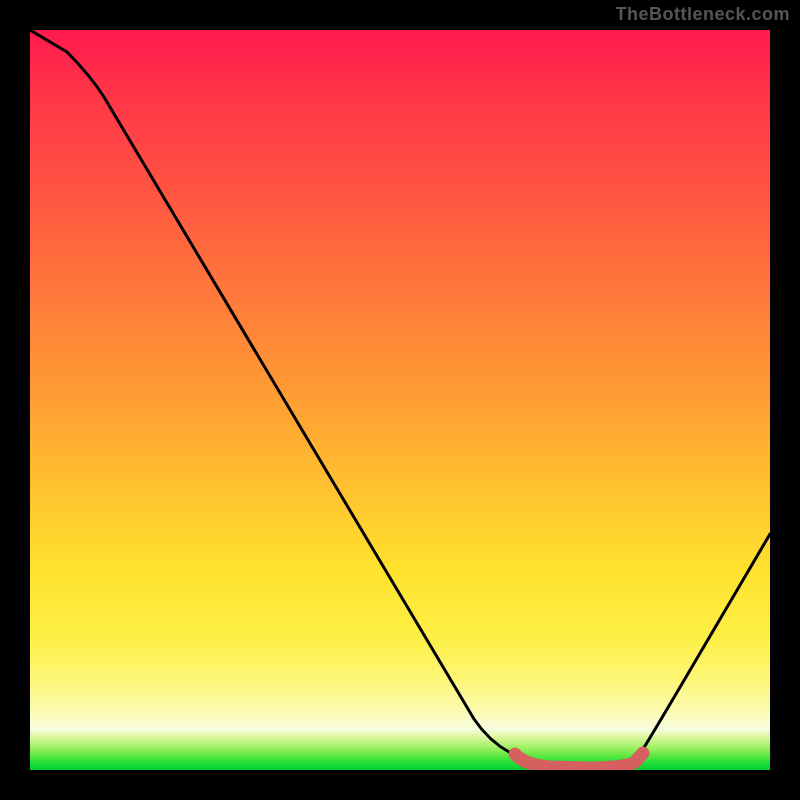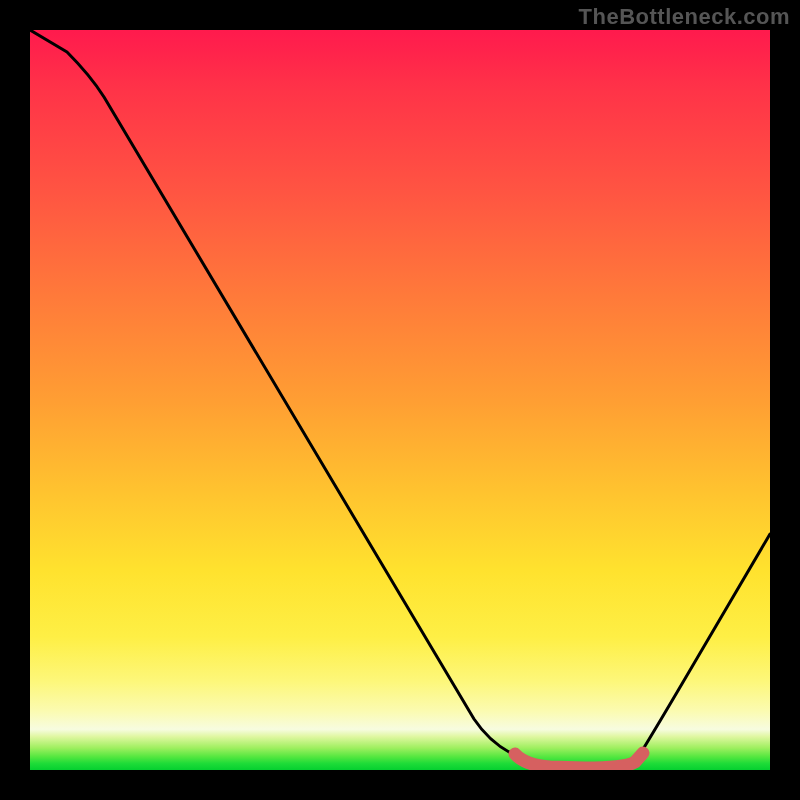--- a/index.html
+++ b/index.html
@@ -15,21 +15,21 @@
     position: relative;
     width: 800px;
     height: 800px;
     background: #000;
   }
   .watermark {
     position: absolute;
     top: 4px;
     right: 10px;
     color: #555;
-    font-size: 22px;
+    font-size: 18px;
     font-weight: bold;
     letter-spacing: 0.5px;
     z-index: 10;
   }
   .plot-area {
     position: absolute;
     left: 30px;
     top: 30px;
     width: 740px;
     height: 740px;

